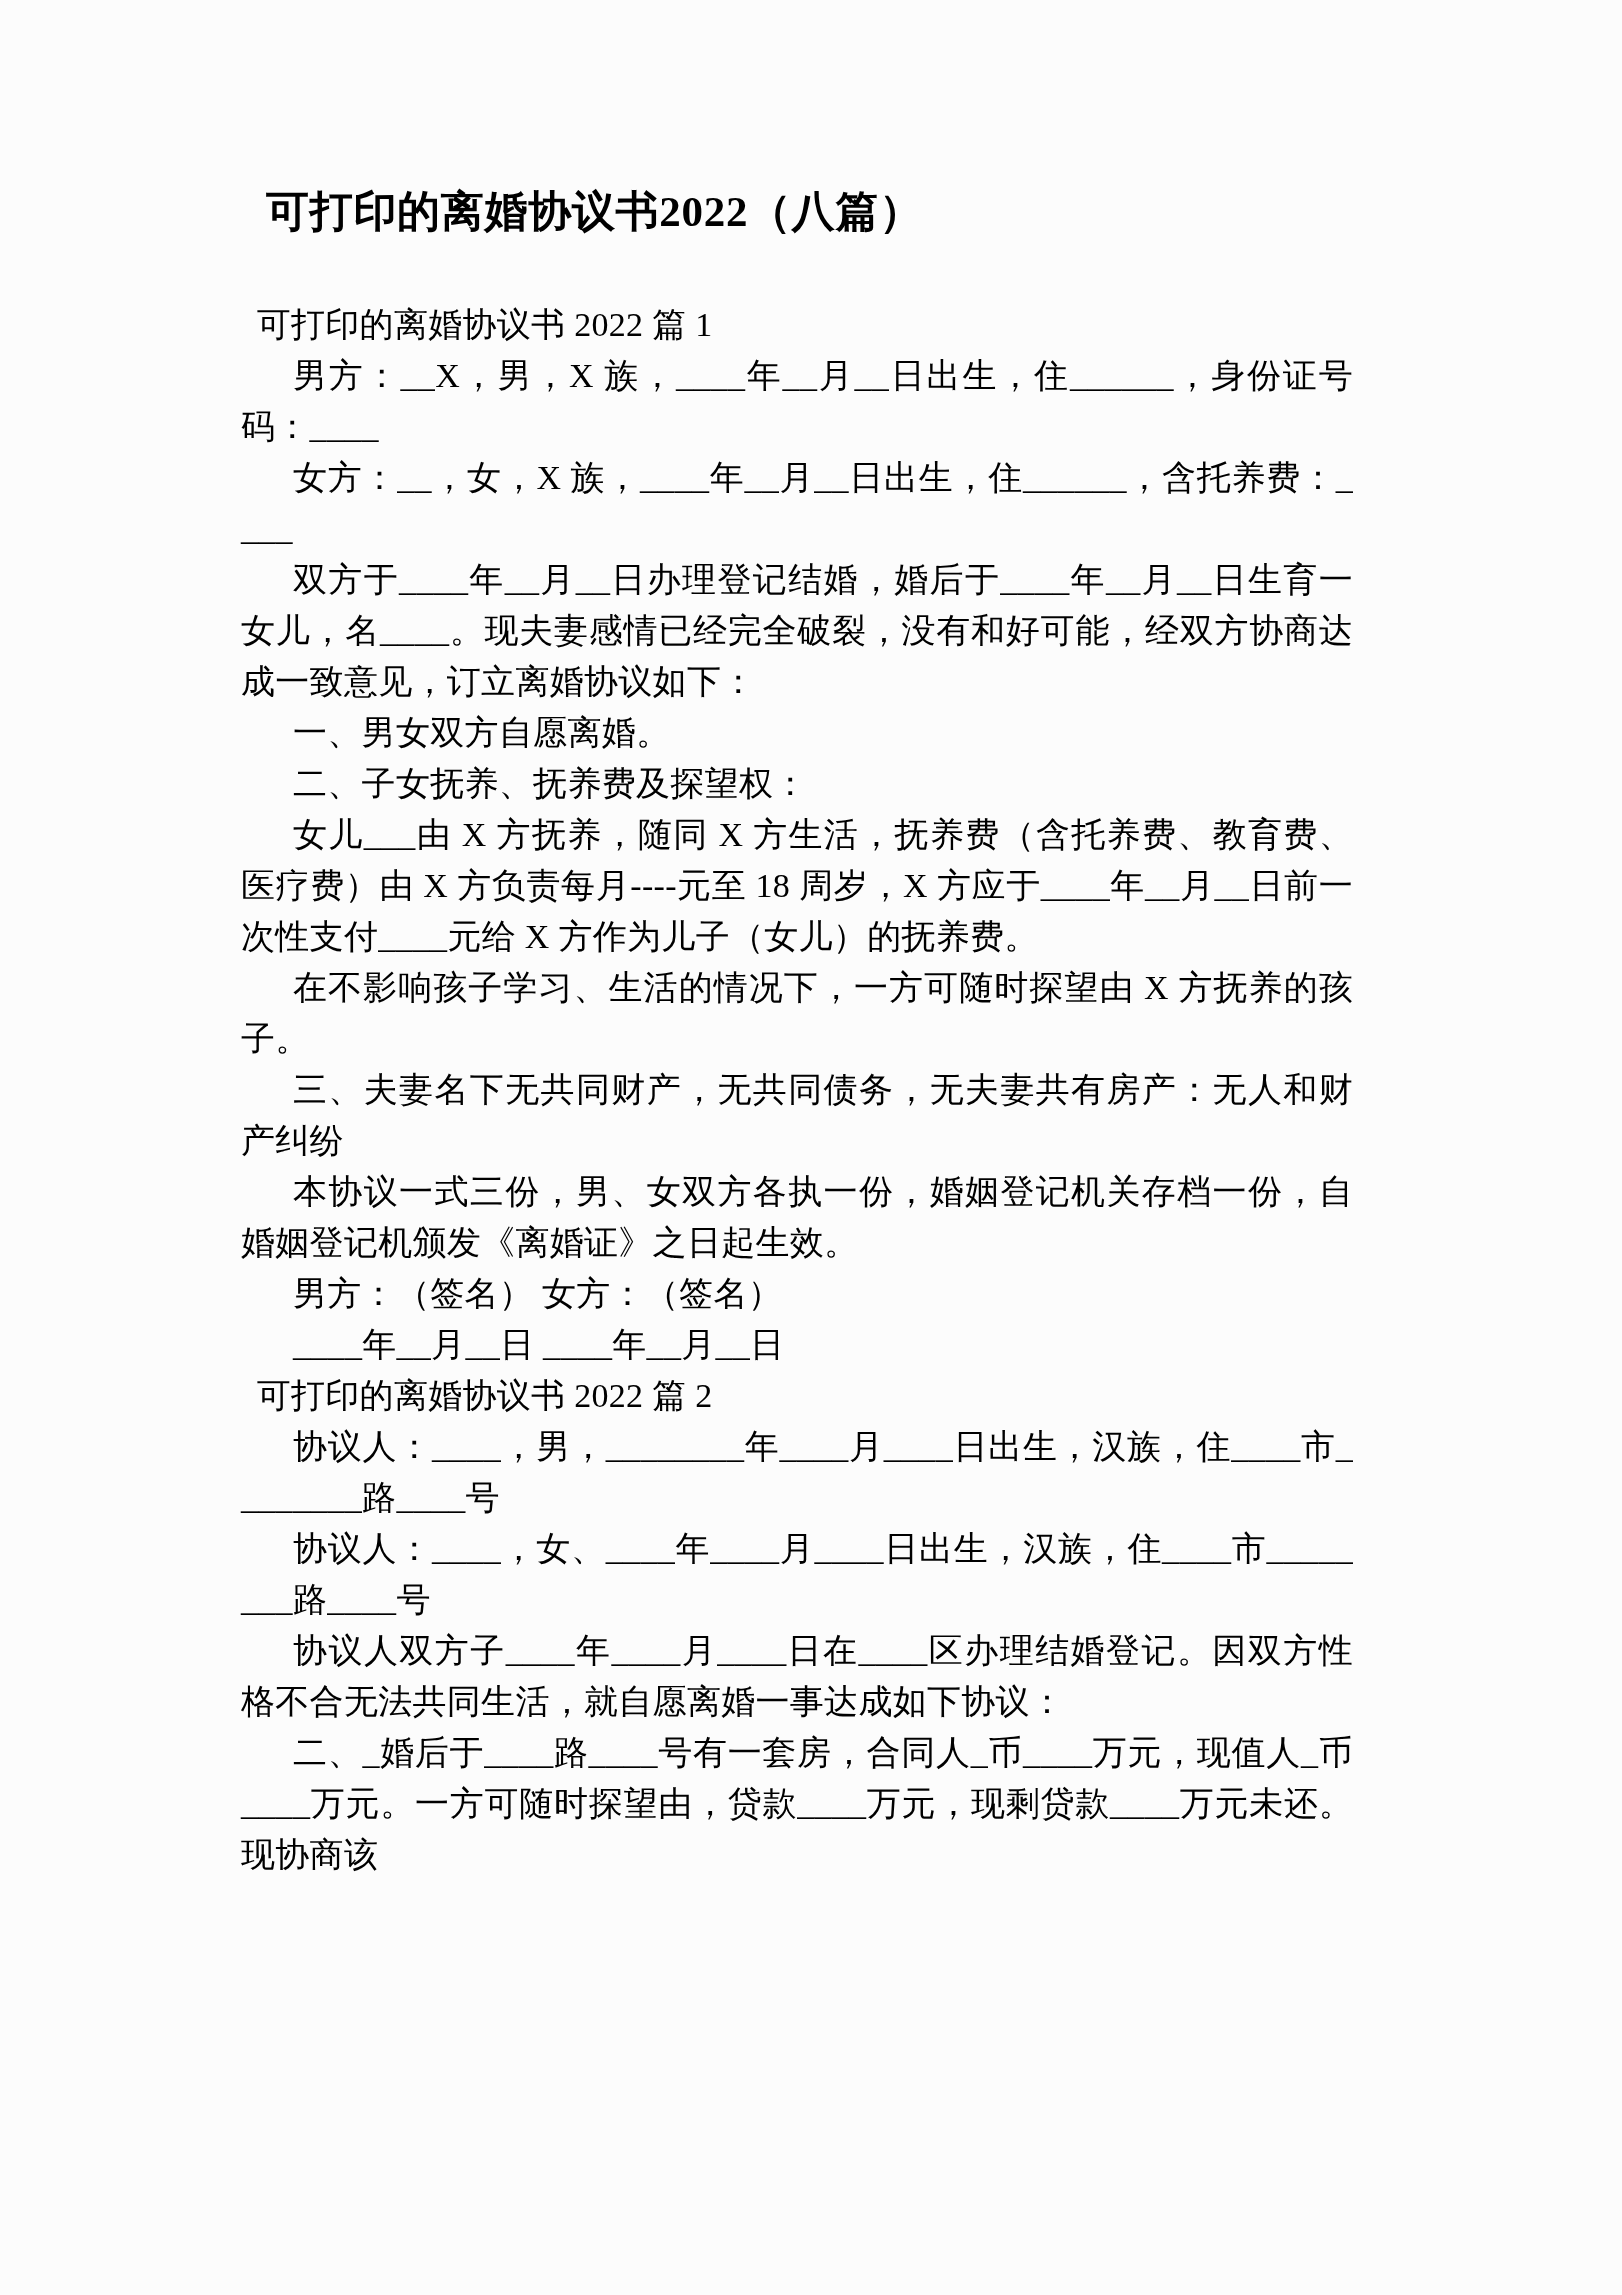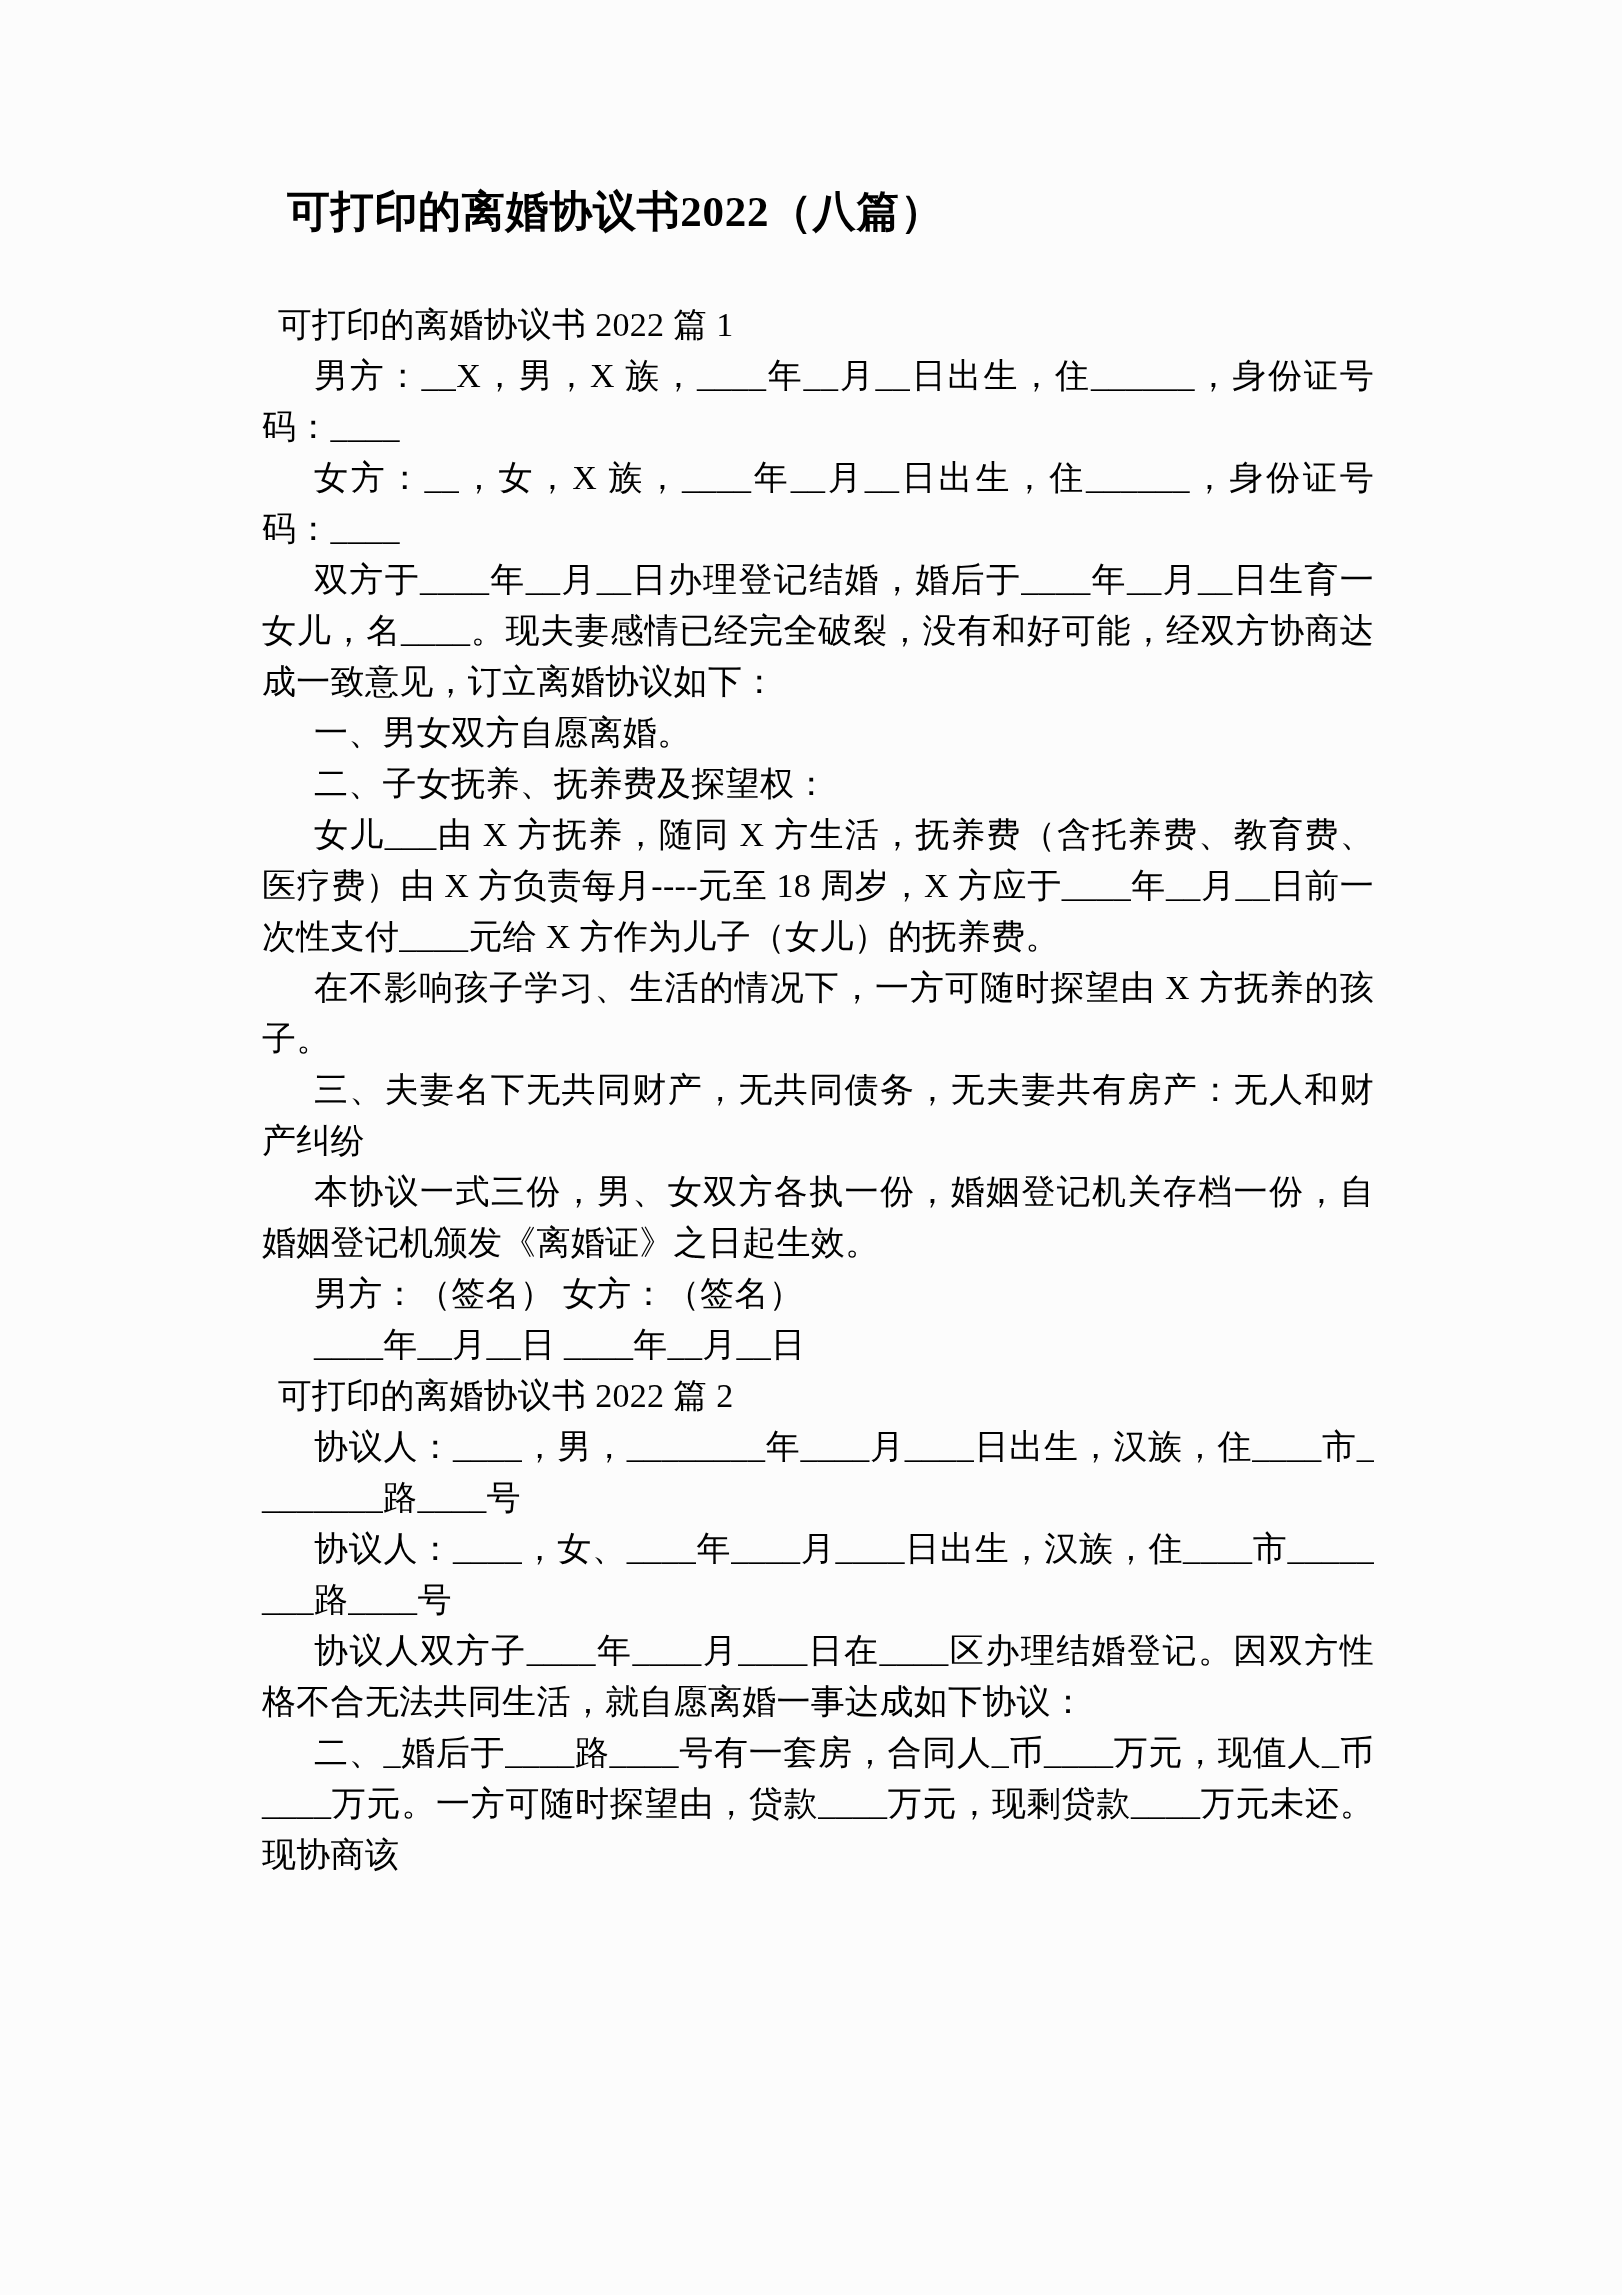--- a/index.html
+++ b/index.html
@@ -19,21 +19,21 @@
     position: relative;
     width: 1623px;
     height: 2295px;
     background: #fcfcfc;
     box-sizing: border-box;
     overflow: hidden;
   }
 
   .content {
     position: absolute;
-    left: 262px;
+    left: 241px;
     top: 0;
     width: 1112px;
   }
 
   .doc-title {
     font-size: 43px;
     font-weight: bold;
     line-height: 1.25;
     letter-spacing: 0.7px;
     margin: 0;
@@ -75,21 +75,21 @@
     <h1 class="doc-title">可打印的离婚协议书2022（八篇）</h1>
 
     <div class="body-block">
 
       <div>
 
         <p class="para indent section-head">可打印的离婚协议书 2022 篇 1</p>
 
         <p class="para indent">男方：__X，男，X 族，____年__月__日出生，住______，身份证号码：____</p>
 
-        <p class="para indent">女方：__，女，X 族，____年__月__日出生，住______，身份证号码：____</p>
+        <p class="para indent">女方：__，女，X 族，____年__月__日出生，住______，含托养费：____</p>
 
         <p class="para indent">双方于____年__月__日办理登记结婚，婚后于____年__月__日生育一女儿，名____。现夫妻感情已经完全破裂，没有和好可能，经双方协商达成一致意见，订立离婚协议如下：</p>
 
         <p class="para indent">一、男女双方自愿离婚。</p>
 
         <p class="para indent">二、子女抚养、抚养费及探望权：</p>
 
         <p class="para indent">女儿___由 X 方抚养，随同 X 方生活，抚养费（含托养费、教育费、医疗费）由 X 方负责每月----元至 18 周岁，X 方应于____年__月__日前一次性支付____元给 X 方作为儿子（女儿）的抚养费。</p>
 
         <p class="para indent">在不影响孩子学习、生活的情况下，一方可随时探望由 X 方抚养的孩子。</p>

